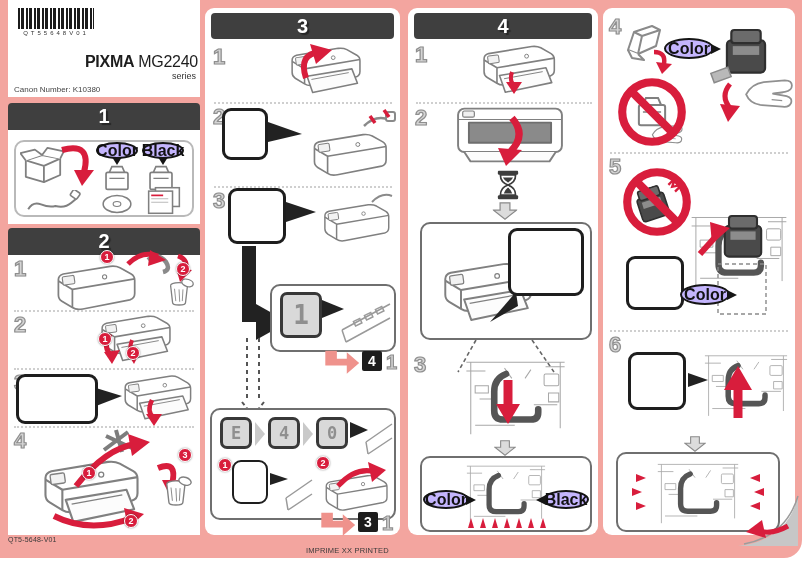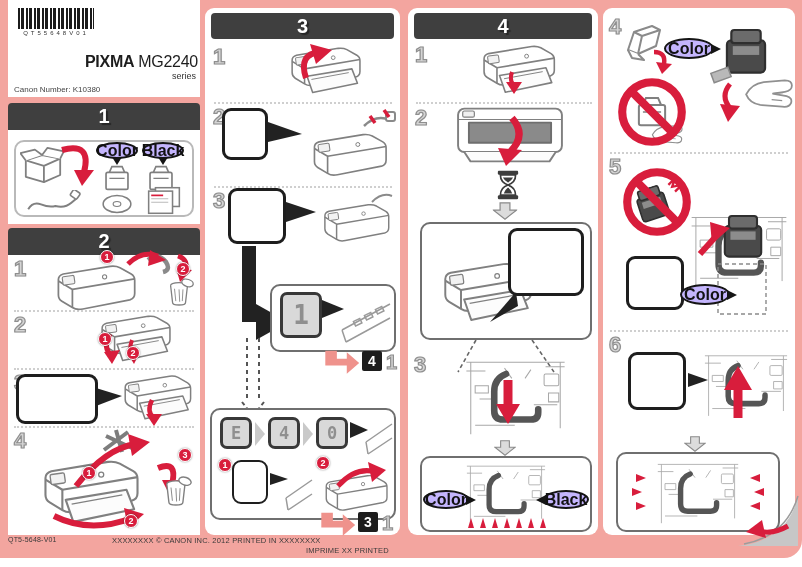--- a/index.html
+++ b/index.html
@@ -540,15 +540,14 @@
   </svg>
 
   <svg class="a" style="left:736px;top:496px;z-index:10;" width="64" height="52" viewBox="0 0 64 52">
     <path d="M62 0 Q52 44 2 50 L62 50 Z" fill="#c7c7c7"></path>
     <path d="M62 0 Q50 40 8 48" fill="none" stroke="#9c9c9c" stroke-width="1.5"></path>
     <path d="M52 30 Q34 40 20 34" fill="none" stroke="#d81d3c" stroke-width="5"></path>
     <polygon points="26,24 10,36 30,42" fill="#d81d3c"></polygon>
   </svg>
 
   <div class="ft" style="left:8px;top:536px;font-size:7px;">QT5-5648-V01</div>
-  <div class="ft" style="left:112px;top:536px;">XXXXXXXX © CANON INC. 2012 PRINTED IN XXXXXXXX</div>
   <div class="ft" style="left:306px;top:546px;">IMPRIME XX PRINTED</div>
 </div>
 
 </body></html>

